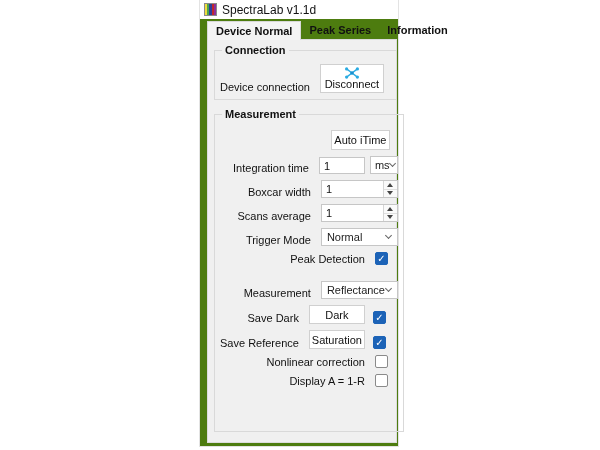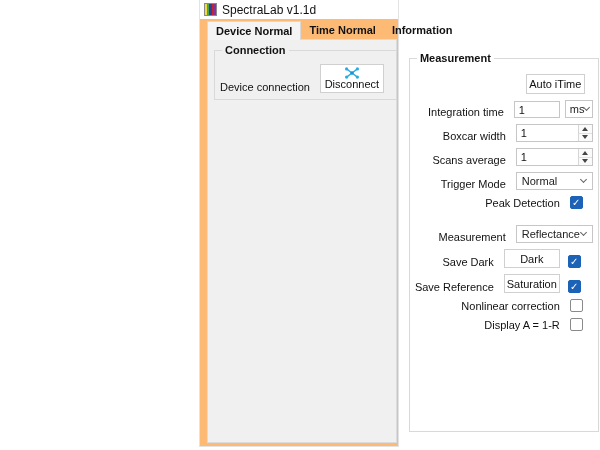--- a/index.html
+++ b/index.html
@@ -1,40 +1,40 @@
 <!DOCTYPE html>
 <html><head>
 <meta charset="utf-8">
 <style>
   * { margin:0; padding:0; box-sizing:border-box; }
   html,body { width:600px; height:450px; background:#ffffff;
               font-family:"Liberation Sans", sans-serif; color:#1a1a1a; overflow:hidden; }
   .stage { position:relative; width:600px; height:450px; background:#ffffff; }
 
   .window { position:absolute; left:199px; top:0; width:200px; height:447px;
-            background:#fdba74; border:1px solid #e3e3e3; border-top:none; }
+            background:#4d7c0f; border:1px solid #e3e3e3; border-top:none; }
 
   
   .titlebar { position:absolute; top:0; left:0; right:0; height:19px;
               display:flex; align-items:center; gap:5px; padding-left:4px; background:#ffffff; }
   .app-icon { width:13px; height:13px; border:1px solid #8a8a8a;
               background:linear-gradient(90deg,#f0dc3e 0 20%, #4ea64b 20% 34%, #2b3f9c 34% 64%, #c1272d 64% 82%, #8c2f9b 82% 100%); }
   .app-title { font-size:12px; color:#111; }
 
   
   .tabstrip { position:absolute; top:21px; left:7px; height:19px; display:flex; z-index:2; }
   .tab { font-size:11px; font-weight:bold; padding:3px 8px 0 8px; height:18px;
          color:#111; background:transparent; white-space:nowrap; }
   .tab.active { background:#f4f4f4; border:1px solid #d9d9d9; border-bottom:none;
                 height:19px; margin-top:0; padding-top:3px; }
 
   
   .tabpage { position:absolute; top:39px; left:7px; width:190px; height:404px;
              background:#f0f0f0; border:1px solid #dcdcdc; padding:4px 0 0 0;
-             display:flex; flex-direction:row; }
+             display:flex; flex-direction:column; }
 
   fieldset { border:1px solid #d9d9d9; margin:0 6px; padding:2px 5px 6px 5px; background:transparent; }
   legend { font-size:11px; font-weight:bold; padding:0 3px; margin-left:2px; color:#111; }
   .group-connection { height:56px; }
   .group-measurement { margin-top:8px; flex:1; margin-bottom:10px; }
 
   .frow { display:flex; align-items:flex-end; justify-content:flex-end; margin-top:6px; }
   .flabel { font-size:11px; color:#111; margin-right:10px; white-space:nowrap; }
 
   
@@ -88,21 +88,21 @@
 <div class="stage">
   <div class="window">
 
     <div class="titlebar">
       <div class="app-icon"></div>
       <div class="app-title">SpectraLab v1.1d</div>
     </div>
 
     <div class="tabstrip">
       <div class="tab active">Device Normal</div>
-      <div class="tab">Time Normal</div>
+      <div class="tab">Peak Series</div>
       <div class="tab">Information</div>
     </div>
 
     <div class="tabpage">
 
       <fieldset class="group-connection">
         <legend>Connection</legend>
         <div class="frow">
           <span class="flabel">Device connection</span>
           <button class="btn btn-disconnect">

